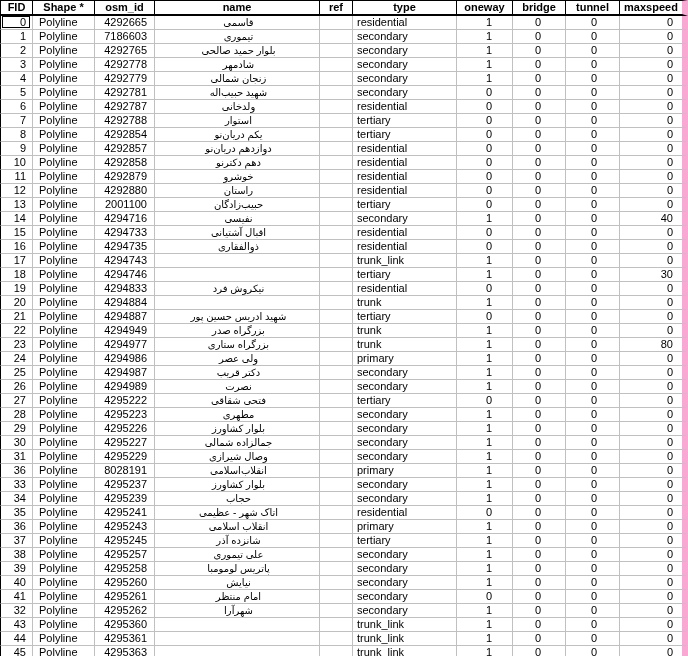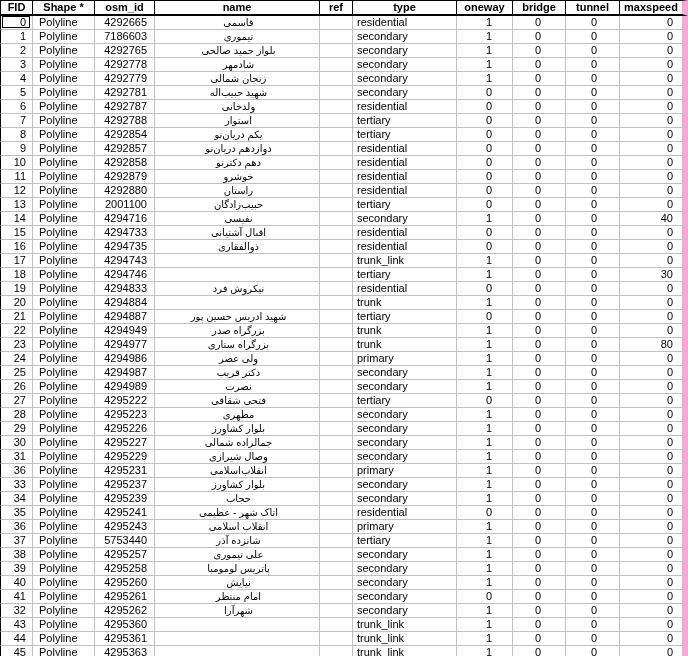--- a/index.html
+++ b/index.html
@@ -466,21 +466,21 @@
           <td class="c-ref"><span></span></td>
           <td class="c-type"><span>secondary</span></td>
           <td class="c-oneway"><span>1</span></td>
           <td class="c-bridge"><span>0</span></td>
           <td class="c-tunnel"><span>0</span></td>
           <td class="c-maxspeed"><span>0</span></td>
         </tr>
         <tr>
           <td class="c-fid"><span>36</span></td>
           <td class="c-shape"><span>Polyline</span></td>
-          <td class="c-osm_id"><span>4295231</span></td>
+          <td class="c-osm_id"><span>8028191</span></td>
           <td class="c-name" dir="rtl"><span>انقلاب‌اسلامی</span></td>
           <td class="c-ref"><span></span></td>
           <td class="c-type"><span>primary</span></td>
           <td class="c-oneway"><span>1</span></td>
           <td class="c-bridge"><span>0</span></td>
           <td class="c-tunnel"><span>0</span></td>
           <td class="c-maxspeed"><span>0</span></td>
         </tr>
         <tr>
           <td class="c-fid"><span>33</span></td>
@@ -526,21 +526,21 @@
           <td class="c-ref"><span></span></td>
           <td class="c-type"><span>primary</span></td>
           <td class="c-oneway"><span>1</span></td>
           <td class="c-bridge"><span>0</span></td>
           <td class="c-tunnel"><span>0</span></td>
           <td class="c-maxspeed"><span>0</span></td>
         </tr>
         <tr>
           <td class="c-fid"><span>37</span></td>
           <td class="c-shape"><span>Polyline</span></td>
-          <td class="c-osm_id"><span>5753440</span></td>
+          <td class="c-osm_id"><span>4295245</span></td>
           <td class="c-name" dir="rtl"><span>شانزده آذر</span></td>
           <td class="c-ref"><span></span></td>
           <td class="c-type"><span>tertiary</span></td>
           <td class="c-oneway"><span>1</span></td>
           <td class="c-bridge"><span>0</span></td>
           <td class="c-tunnel"><span>0</span></td>
           <td class="c-maxspeed"><span>0</span></td>
         </tr>
         <tr>
           <td class="c-fid"><span>38</span></td>

